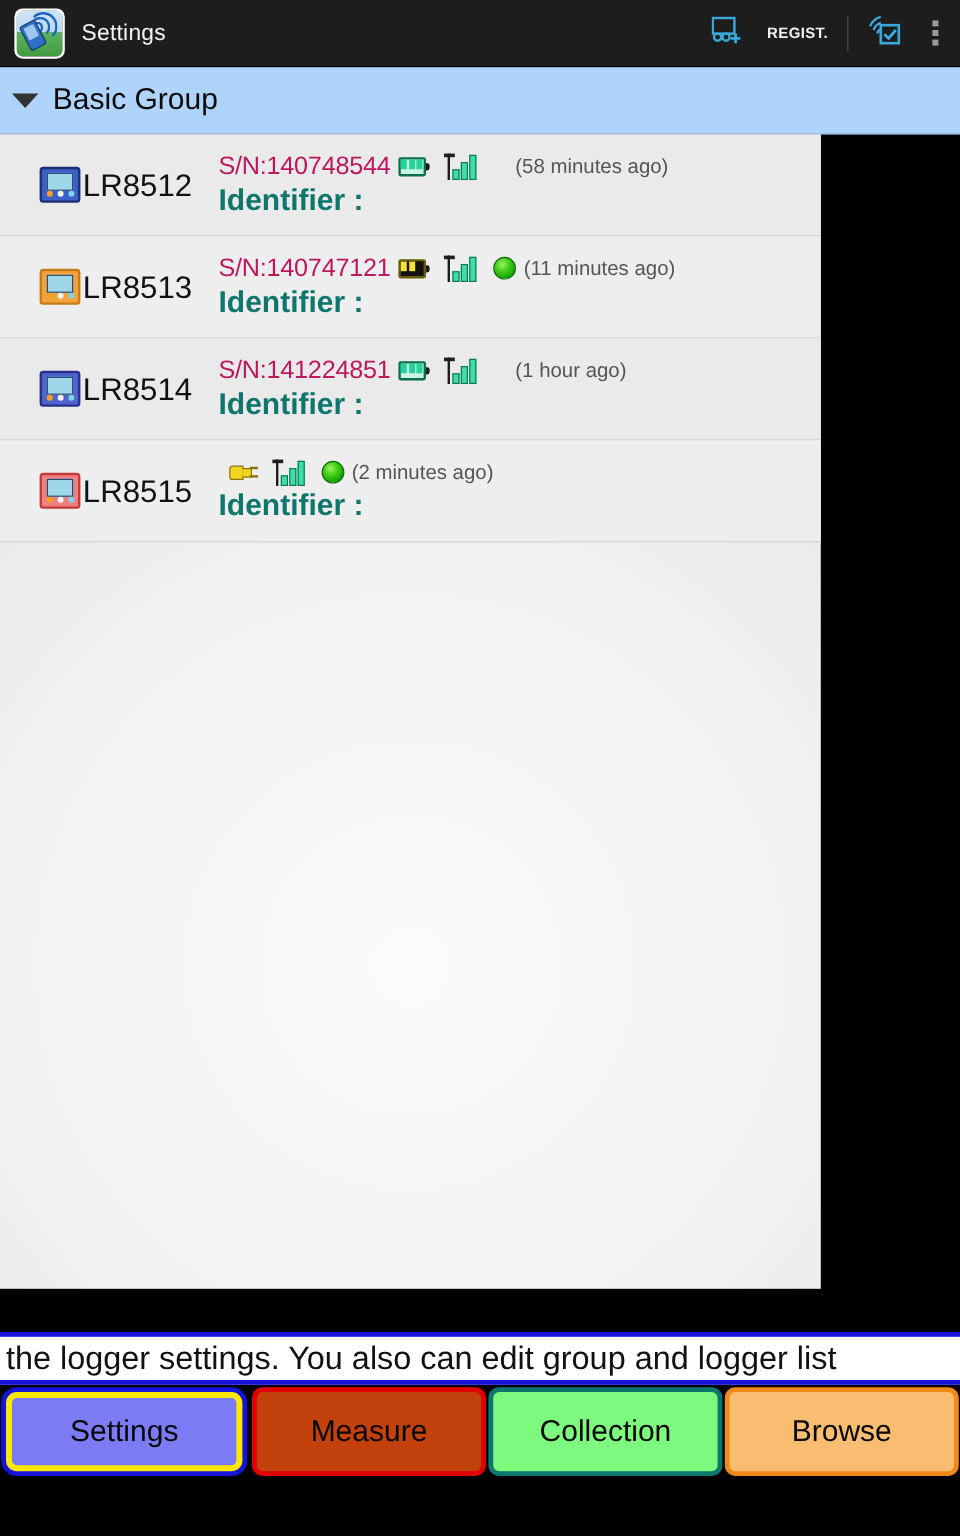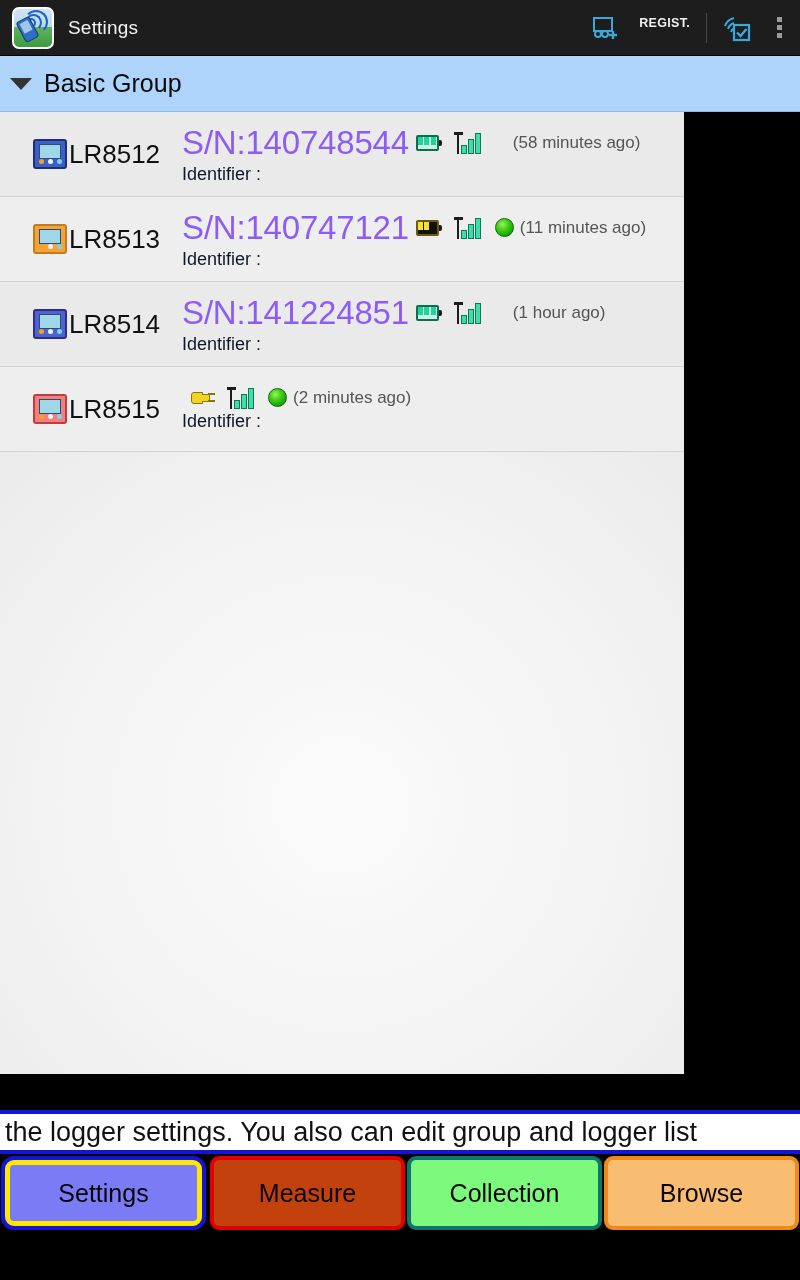--- a/index.html
+++ b/index.html
@@ -41,21 +41,21 @@
   .app-icon .w1 { width:10px; height:10px; right:16px; top:9px; }
   .app-icon .w2 { width:17px; height:17px; right:10px; top:5px; }
   .app-icon .w3 { width:24px; height:24px; right:4px; top:1px; }
 
   .ab-title {
     color:#f2f2f2; font-size:19px; margin-left:14px; letter-spacing:.2px;
     flex:1;
   }
   .ab-actions { display:flex; align-items:center; height:56px; }
   .ab-btn {
-    display:flex; height:56px; padding:16px 10px; gap:20px;
+    display:flex; align-items:center; height:56px; padding:16px 10px; gap:20px;
   }
   .regist-label { color:#f0f0f0; font-size:12.5px; font-weight:bold; letter-spacing:.3px; }
   .ab-divider { width:1px; height:30px; background:#4a4a4a; margin:0 6px; }
   .overflow { display:flex; flex-direction:column; gap:3px; padding:0 18px 0 16px; height:56px; justify-content:center;}
   .overflow i { display:block; width:5px; height:5px; background:#9a9a9a; }
 
   
   .group-header {
     position:absolute; top:56px; left:0; width:800px; height:56px;
     background:#aed4fb;
@@ -92,22 +92,22 @@
   .b-or { background:#f6a21e; } .b-wh { background:#f3f3f3; } .b-cy { background:#7fd4e8; }
   .di-blue { background:#3b5fc8; border:2px solid #1e2f73; }
   .di-orange { background:#f2a33c; border:2px solid #c57c16; }
   .di-indigo { background:#4f63cf; border:2px solid #2a2f8c; }
   .di-red { background:#f08080; border:2px solid #c23b3b; }
 
   .dev-name { font-size:26px; color:#111; margin-left:2px; flex:none; }
 
   .row-body { margin-left:22px; display:flex; flex-direction:column; justify-content:center; gap:2px;}
   .line1 { display:flex; align-items:center; }
-  .sn { font-size:33px; color:#8b5cf6; letter-spacing:-.2px; }
-  .ident { font-size:18px; color:#0f172a; }
+  .sn { font-size:21px; color:#be185d; letter-spacing:-.2px; }
+  .ident { font-size:25px; color:#0f766e;font-weight:bold; }
 
   
   .batt { width:26px; height:16px; margin-left:7px; position:relative; flex:none; }
   .batt .shell { position:absolute; left:0; top:0; width:23px; height:16px; border:2px solid #1a1a1a; border-radius:2px; }
   .batt .nub { position:absolute; right:0; top:5px; width:3px; height:6px; background:#1a1a1a; border-radius:0 2px 2px 0;}
   .batt .cells { position:absolute; left:2px; top:2px; display:flex; gap:1.5px; }
   .batt .cells i { width:5px; height:8px; display:block; }
   .bg-full i { background:#25d19a; }
   .bg-full .shell { border-color:#0d6d4f; background:#c9f3e4; }
   .bg-part .shell { border-color:#6a5a05; background:#111; }

